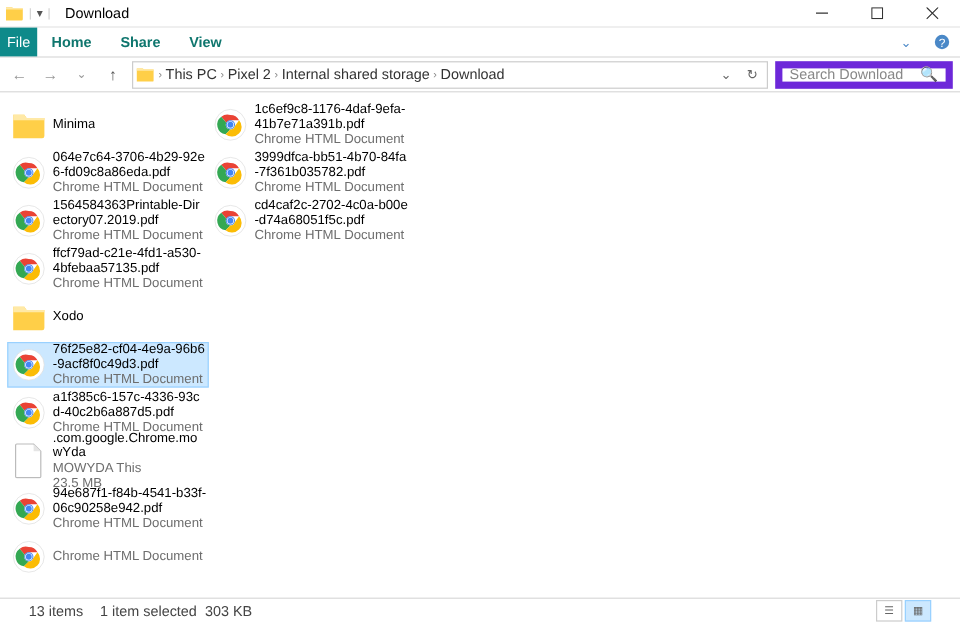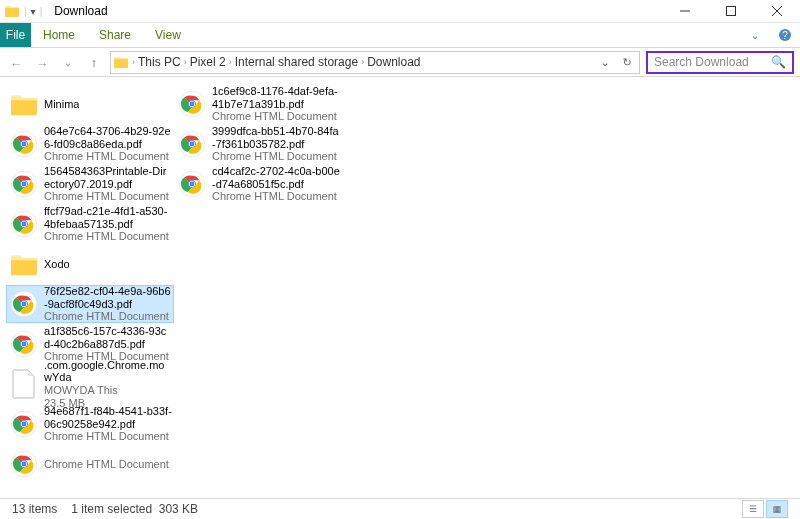--- a/index.html
+++ b/index.html
@@ -6,45 +6,45 @@
 html, body { width: 800px; height: 519px; overflow: hidden; background: #fff; }
 .titlebar { height: 23px; display: flex; align-items: center; border-bottom: 1px solid #e5e5e5; }
 .titlebar .ql { display: flex; align-items: center; gap: 2px; padding: 0 4px; }
 .titlebar .ql .folder-ico { width: 16px; height: 16px; }
 .titlebar .ql .sep { color: #ccc; font-size: 10px; margin: 0 2px; }
 .titlebar .title { font-size: 12px; margin-left: 6px; color: #000; }
 .winctrl { margin-left: auto; display: flex; }
 .winctrl div { width: 46px; height: 23px; display: flex; align-items: center; justify-content: center; font-size: 10px; color: #333; cursor: default; }
 .ribbon-tabs { height: 24px; display: flex; align-items: stretch; font-size: 12px; }
 .ribbon-tabs .file { background: #0e8a8a; color: #fff; width: 31px; display: flex; align-items: center; justify-content: center; }
-.ribbon-tabs .tab { padding: 0 12px; display: flex; align-items: center; color: #4d7c0f; }
+.ribbon-tabs .tab { padding: 0 12px; display: flex; align-items: center; color: #0f766e; font-weight: bold; }
 .ribbon-tabs .chev { margin-left: auto; width: 30px; display: flex; align-items: center; justify-content: center; color: #4a88c7; font-size: 11px; }
 .ribbon-tabs .help { width: 30px; display: flex; align-items: center; justify-content: center; }
 .navbar { height: 30px; display: flex; align-items: center; gap: 6px; padding: 2px 6px; border-top: 1px solid #d9d9d9; border-bottom: 1px solid #d9d9d9; }
 .navbtn { width: 20px; height: 20px; display: flex; align-items: center; justify-content: center; color: #999; font-size: 13px; }
 .navbtn.active { color: #555; }
 .navbtn.small { font-size: 10px; }
 .addr { flex: 1; height: 23px; border: 1px solid #ccc; display: flex; align-items: center; padding: 0 2px; font-size: 12px; gap: 3px; overflow: hidden; }
 .addr .folder-ico { width: 16px; height: 16px; flex-shrink: 0; }
 .addr .crumb { white-space: nowrap; color: #333; }
 .addr .ar { color: #888; font-size: 9px; }
 .addr .grow { flex: 1; }
 .addr .end { display: flex; gap: 2px; }
 .addr .endbtn { width: 20px; text-align: center; color: #666; font-size: 11px; }
-.search { width: 148px; height: 23px; border: 2px solid #6d28d9; display: flex; align-items: center; padding: 0 6px; font-size: 12px; color: #888; }
+.search { width: 148px; height: 23px; border: 6px solid #6d28d9; display: flex; align-items: center; padding: 0 6px; font-size: 12px; color: #888; }
 .search .sico { margin-left: auto; font-size: 12px; color: #666; }
 .content { position: relative; height: 421px; overflow: hidden; padding: 8px 0 0 6px; display: flex; flex-wrap: wrap; flex-direction: column; align-content: flex-start; }
 .item { width: 168px; height: 38px; display: flex; align-items: center; padding: 0 2px; margin-bottom: 2px; }
 .item.selected { background: #cce8ff; border: 1px solid #99d1ff; padding: 0 1px; }
 .item .ico { width: 32px; height: 32px; flex-shrink: 0; display: flex; align-items: center; justify-content: center; margin-right: 4px; }
 .item .meta { display: flex; flex-direction: column; overflow: hidden; line-height: 1.15; }
 .item .name { font-size: 11px; color: #000; white-space: normal; display: -webkit-box; -webkit-line-clamp: 2; -webkit-box-orient: vertical; overflow: hidden; word-break: break-all; }
 .item .sub { font-size: 11px; color: #6d6d6d; white-space: nowrap; overflow: hidden; text-overflow: ellipsis; }
 .folder-svg { width: 30px; height: 26px; }
-.statusbar { position: absolute; bottom: 0; left: 0; right: 0; height: 21px; border-top: 1px solid #d9d9d9; display: flex; align-items: center; font-size: 12px; color: #444; padding: 0 12px; }
+.statusbar { position: absolute; bottom: 0; left: 0; right: 0; height: 21px; border-top: 1px solid #d9d9d9; display: flex; align-items: center; font-size: 12px; color: #444; padding: 0 24px; }
 .statusbar .seg { margin-right: 14px; }
 .statusbar .views { margin-left: auto; display: flex; gap: 2px; }
 .statusbar .vbtn { width: 22px; height: 18px; border: 1px solid #ccc; display: flex; align-items: center; justify-content: center; font-size: 9px; color: #666; }
 .statusbar .vbtn.active { background: #cce8ff; border-color: #99d1ff; }
 svg { display: block; }
 </style>
 </head>
 <body>
 
 <div class="titlebar">

